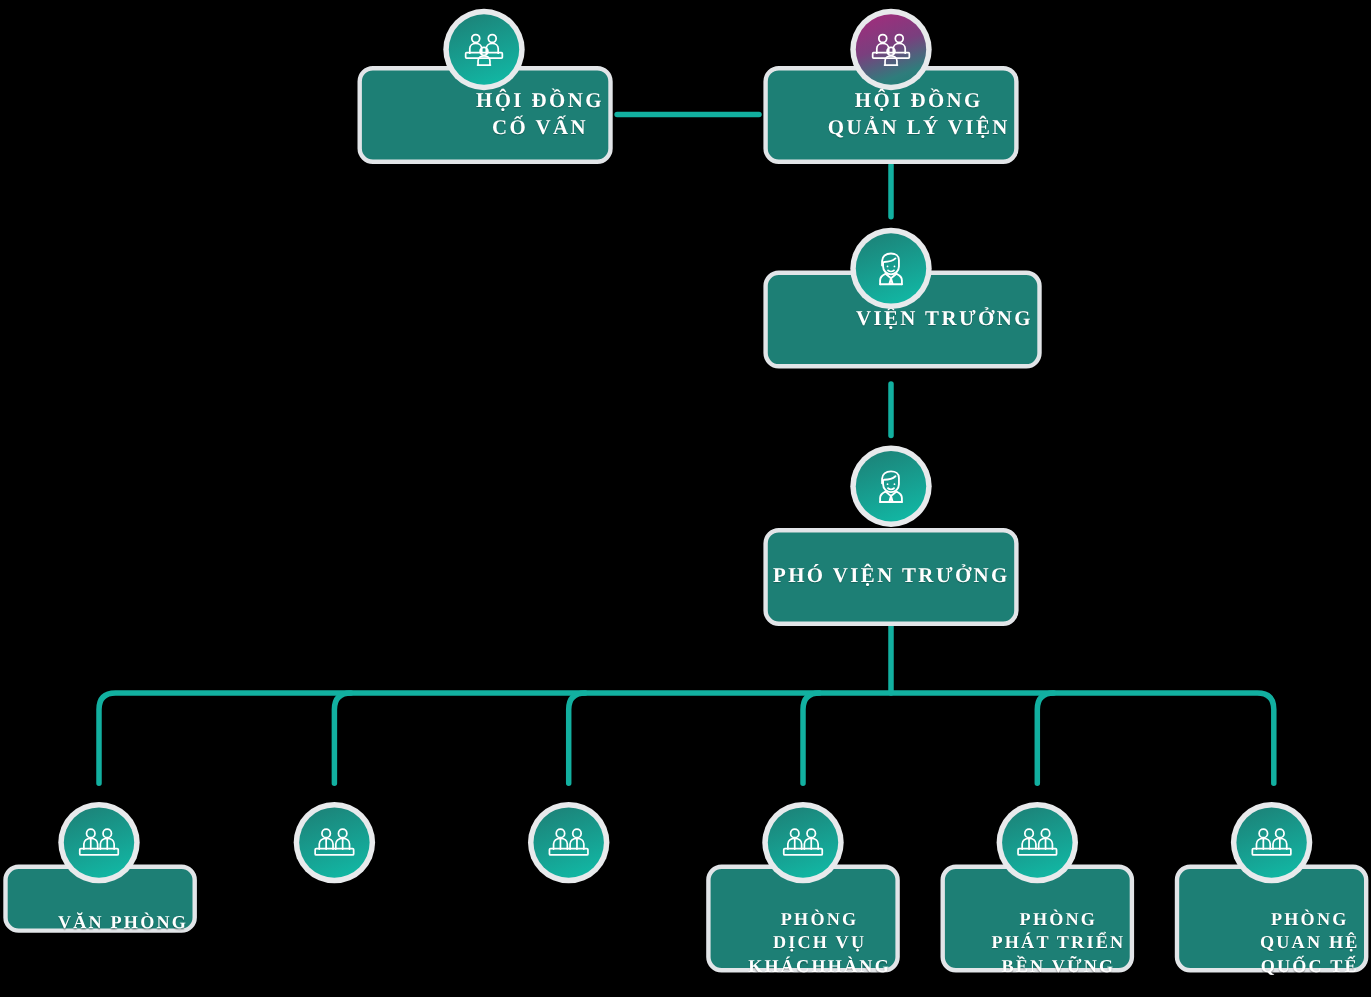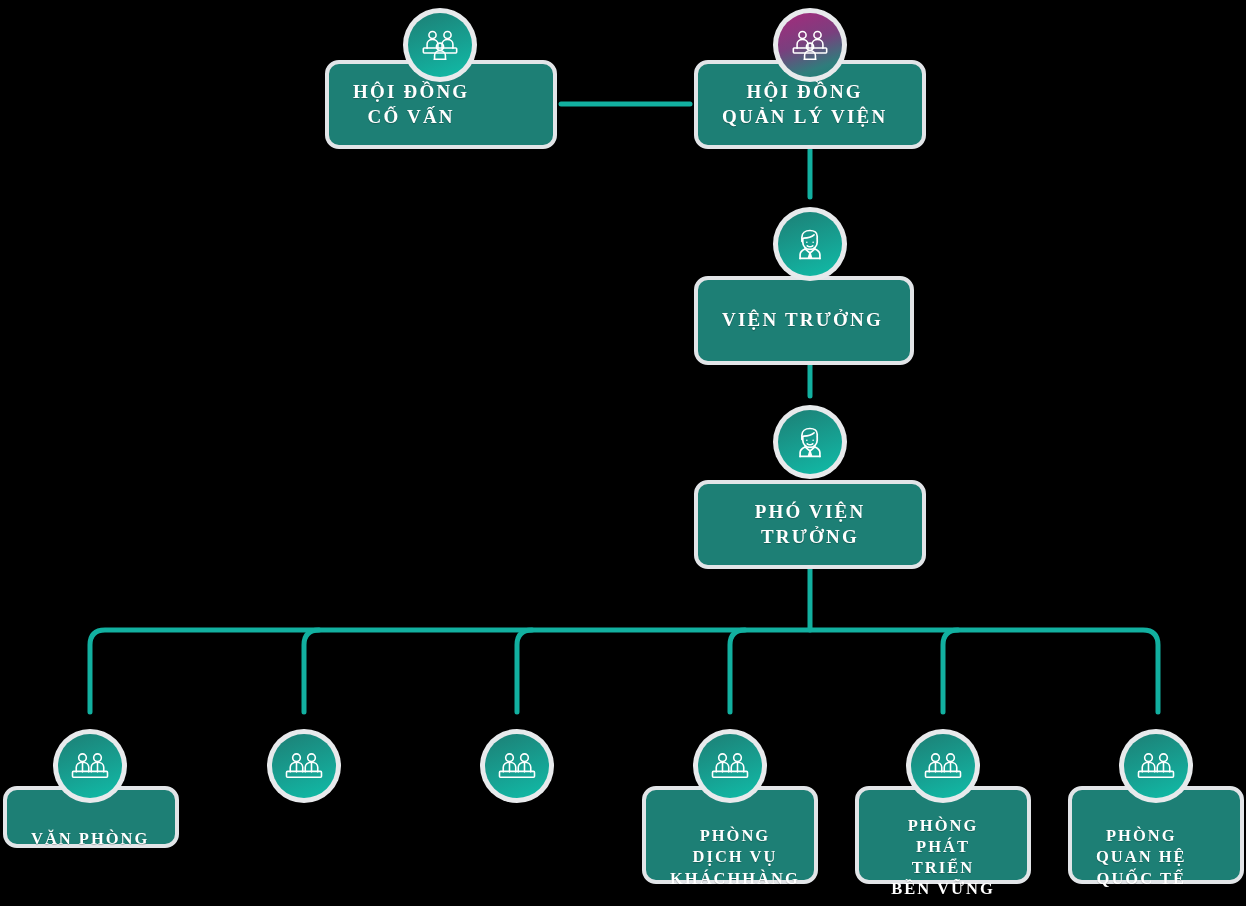--- a/index.html
+++ b/index.html
@@ -28,23 +28,23 @@
   
   .node {
     position: absolute;
     box-sizing: border-box;
     background: #1d7f75;
     border: 4px solid #e2e5e8;
     border-radius: 14px;
     color: #ffffff;
     display: flex;
     align-items: center;
-    justify-content: flex-start;
+    justify-content: flex-end;
     text-align: center;
-    padding: 6px 24px;
+    padding: 6px 4px;
   }
   .node .label {
     font-weight: 700;
     letter-spacing: 2.2px;
     line-height: 1.28;
     text-transform: uppercase;
     white-space: pre-line;
     text-shadow: 0 1px 1px rgba(0,0,0,.25);
   }
 
@@ -140,21 +140,21 @@
             <rect x="4" y="23.5" width="40" height="6" rx="1"></rect>
             <circle cx="24" cy="22" r="4.3"></circle>
             <path d="M17.5 37 V32.5 c0-3.4 2.9-5.6 6.5-5.6 s6.5 2.2 6.5 5.6 V37"></path>
             <path d="M17 37 H 31"></path>
           </g>
         </svg>
       </span>
     </div>
   </div>
 
-  <div class="node lvl2" style="left:694px; top:276px; width:220px; height:89px;">
+  <div class="node lvl2" style="left:694px; top:246px; width:253px; height:89px;">
     <span class="label">VIỆN TRƯỞNG</span>
   </div>
   <div class="badge" style="left:773px; top:207px; width:74px; height:74px;">
     <div class="disc">
       <span>
         <svg width="36" height="36" viewBox="0 0 40 40">
           <g fill="none" stroke="#ffffff" stroke-width="1.9" stroke-linejoin="round" stroke-linecap="round">
             <path d="M11 17 V12.5 C11 8 14.7 5 20 5 c4.6 0 8 2.4 8 6.5 V13"></path>
             <path d="M13 13.5 c3.6 0 9-1.3 11.5-3.6"></path>
             <path d="M12 14 V18 a8 8 0 0 0 16 0 V14"></path>

